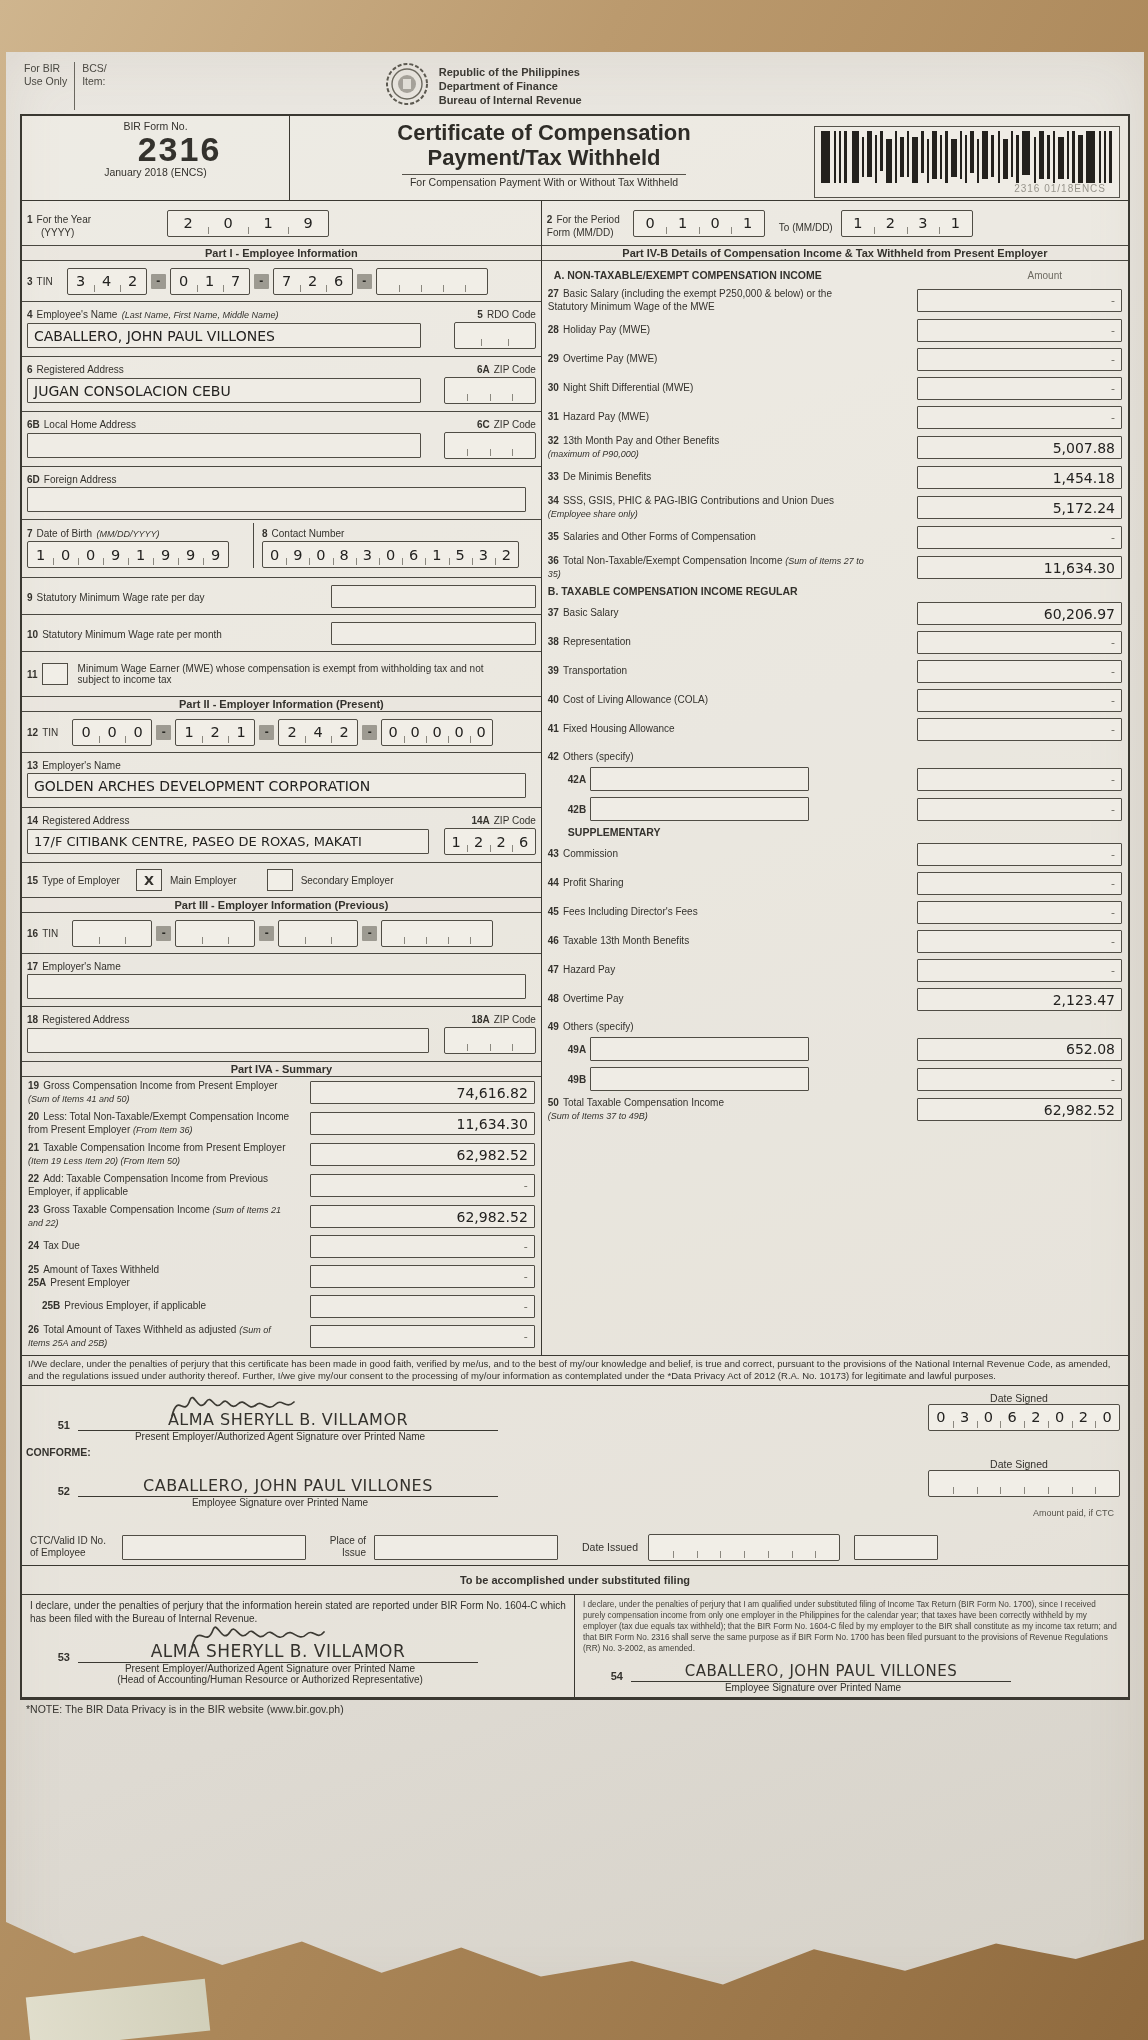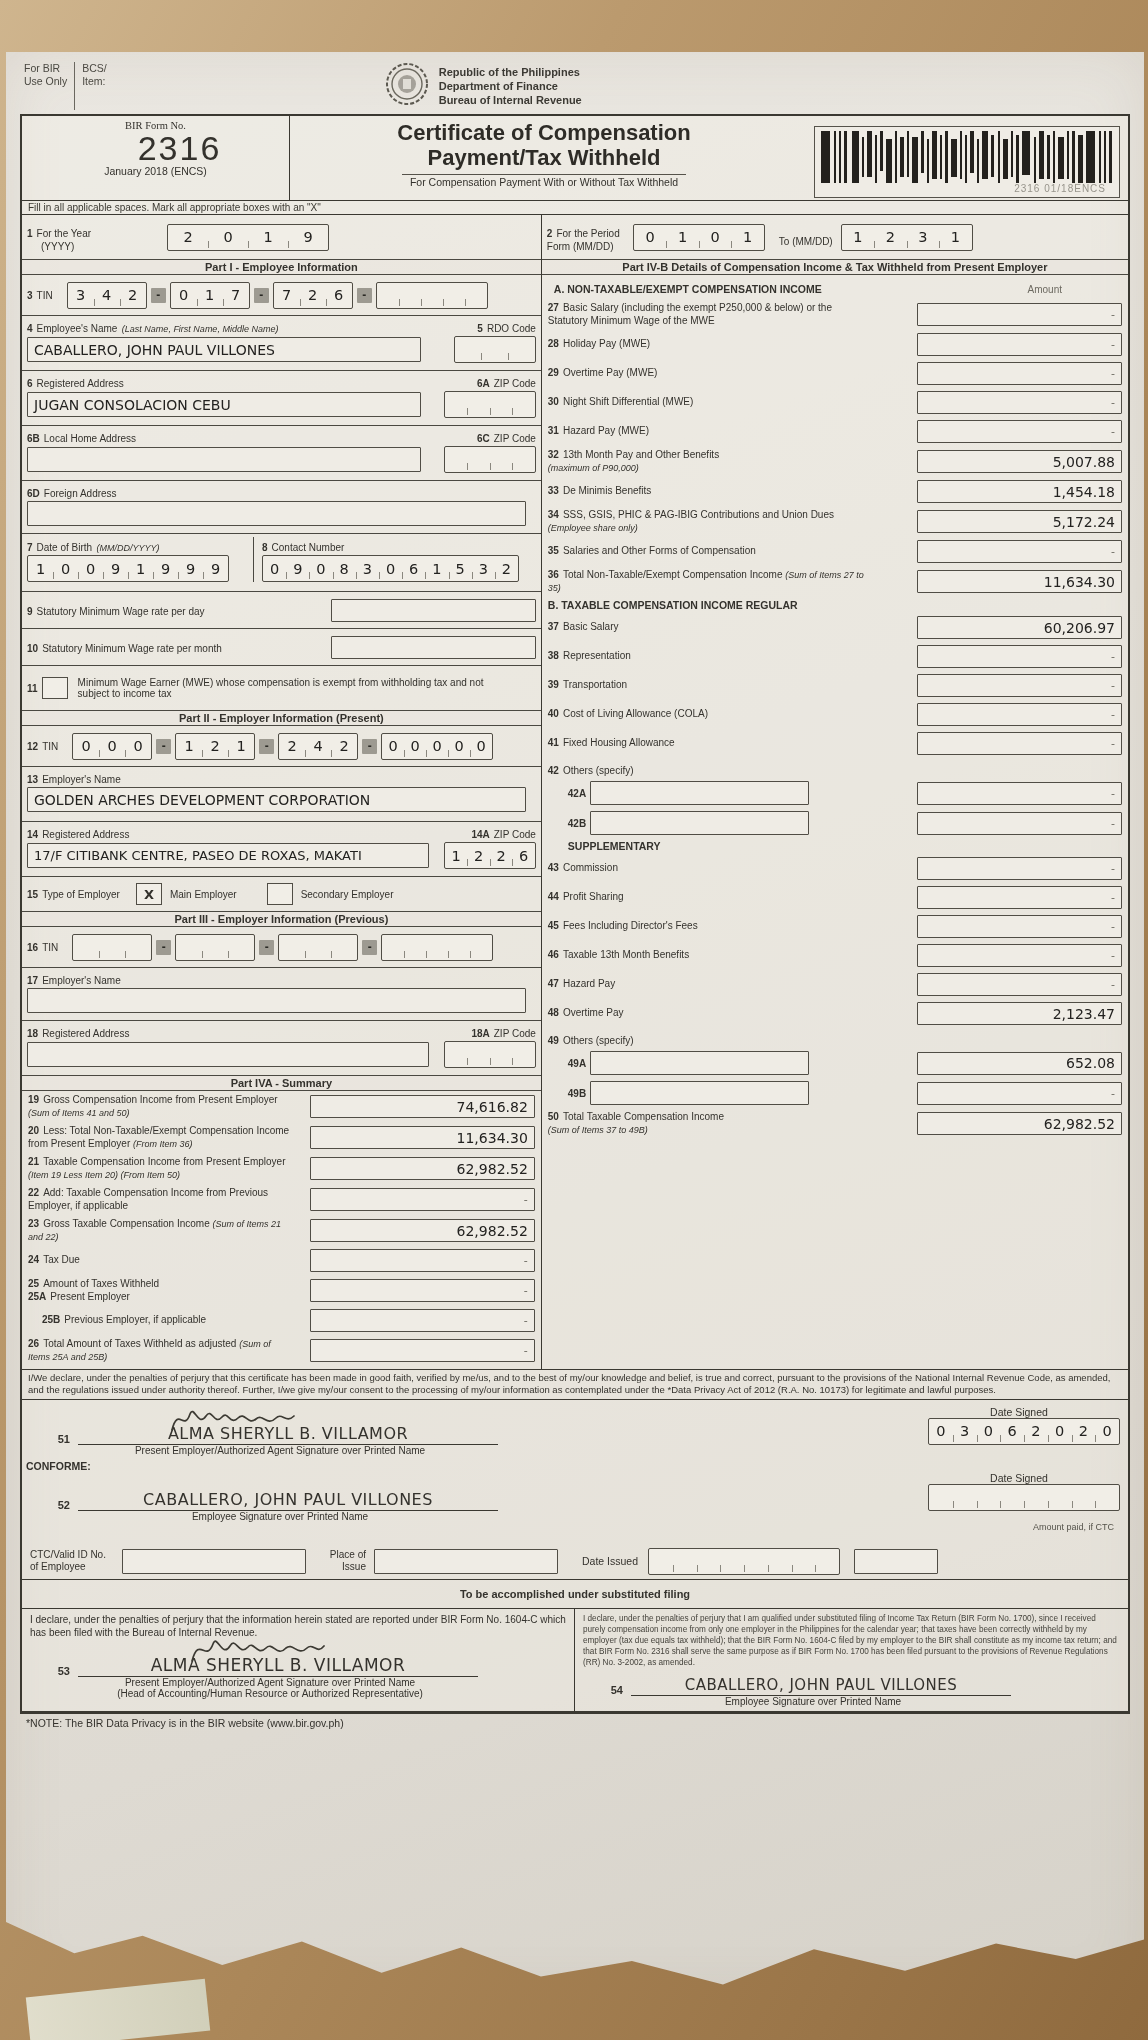--- a/index.html
+++ b/index.html
@@ -20,22 +20,22 @@
   .birbox .c1{padding-right:7px;border-right:1px solid #6a675f;}
   .birbox .c2{padding-left:7px;}
   .gov{display:flex;align-items:center;margin-left:278px;}
   .seal{margin-right:10px;}
   .govtxt{font-size:11px;font-weight:bold;line-height:1.3;color:#3c3a34;}
 
   .mainbox{border:2px solid #3a3831;background:rgba(246,243,236,.35);}
 
   .titlerow{display:grid;grid-template-columns:268px 1fr 330px;border-bottom:1.6px solid #3a3831;}
   .cell-formno{border-right:1.6px solid #3a3831;text-align:center;padding:4px 0 2px;}
-  .formno-label{font-size:10.5px;font-family:Liberation Serif, serif;}
-  .formno{font-size:34px;font-weight:normal;letter-spacing:2px;line-height:1.0;margin-left:48px;}
+  .formno-label{font-size:10.5px;}
+  .formno{font-size:34px;font-weight:bold;letter-spacing:2px;line-height:1.0;margin-left:48px;}
   .revision{font-size:10.5px;}
   .cell-title{text-align:center;padding-top:4px;}
   .title1,.title2{font-size:22px;font-weight:bold;line-height:1.15;color:#2e2c27;}
   .subtitle{font-size:10.5px;margin-top:3px;border-top:1px solid #55524a;display:inline-block;padding:1px 8px 0;}
   .cell-barcode{padding:10px 8px 2px;text-align:right;position:relative;}
   .bc-frame{border:1px solid #55524a;padding:4px 6px 10px;display:inline-block;background:#efece5;}
   .bc-caption{position:absolute;right:22px;bottom:6px;font-size:10px;color:#97948b;letter-spacing:1px;}
 
   .instrrow{font-size:10px;padding:1px 6px;border-bottom:1.6px solid #3a3831;color:#3a3831;}
 
@@ -188,21 +188,20 @@
               <rect x="278" y="0" width="2" height="52"></rect>
                   <rect x="283" y="0" width="2" height="52"></rect>
                   <rect x="288" y="0" width="3" height="52"></rect>
             </g>
           </svg>
         </span>
         <div class="bc-caption">2316 01/18ENCS</div>
       </div>
     </div>
 
-    <div class="instrrow">Fill in all applicable spaces. Mark all appropriate boxes with an "X"</div>
 
     <div class="cols">
 
       <div class="leftcol">
 
         <div class="lrow flexr" style="min-height:40px;">
           <div style="width:140px;"><span class="num">1</span><span class="lab">For the Year</span><div class="lab" style="margin-left:14px;">(YYYY)</div></div>
           <div class="comb" style="width:160px;">
                 <span class="cc">2</span>
                 <span class="cc">0</span>

